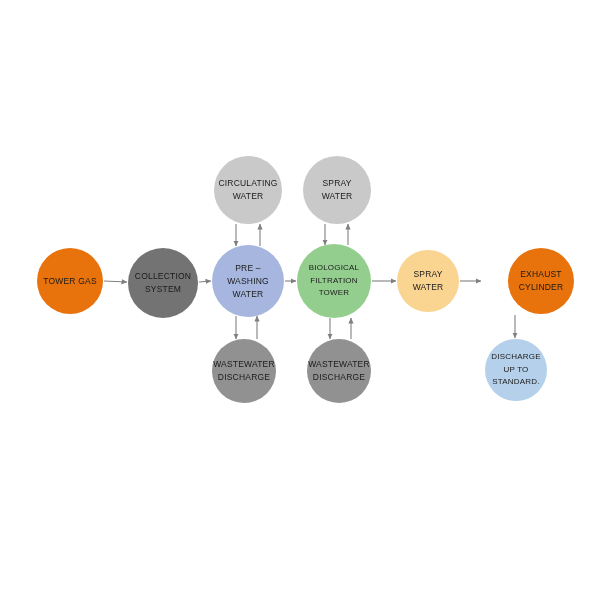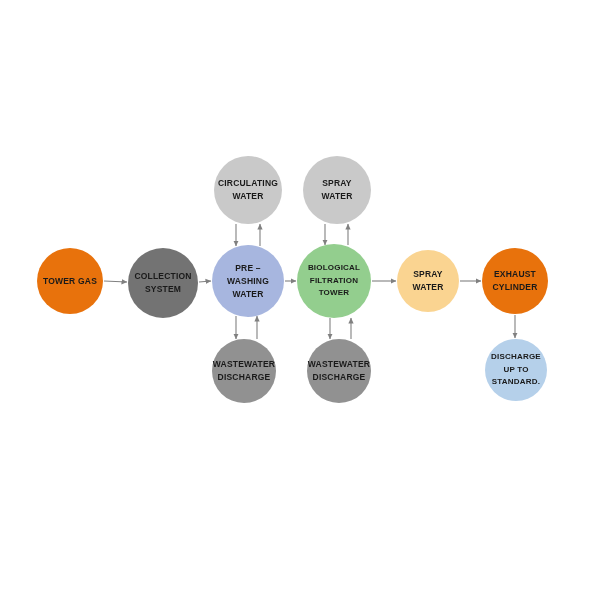--- a/index.html
+++ b/index.html
@@ -37,21 +37,20 @@
     z-index: 2;
   }
   .node-label {
     font-size: 8.5px;
     line-height: 13px;
     letter-spacing: 0.2px;
     color: #1a1a1a;
     padding: 0 4px;
     white-space: pre-line;
     font-family: "Liberation Sans", sans-serif;
-    font-weight: bold;
   }
   .node-label.small {
     font-size: 8px;
     line-height: 12.5px;
   }
 </style>
 </head>
 <body>
 
 <div id="canvas">
@@ -93,21 +92,21 @@
       </div>
       <div class="node" style="left: 297px; top: 244px; width: 74px; height: 74px; background: rgb(147, 206, 142); align-items: center;">
         <span class="node-label small">BIOLOGICAL
 FILTRATION
 TOWER</span>
       </div>
       <div class="node" style="left: 397px; top: 250px; width: 62px; height: 62px; background: rgb(250, 212, 145);">
         <span class="node-label">SPRAY
 WATER</span>
       </div>
-      <div class="node" style="left: 482px; top: 248px; width: 66px; height: 66px; background: rgb(232, 114, 12);">
+      <div class="node" style="left: 508px; top: 248px; width: 66px; height: 66px; background: rgb(232, 114, 12);">
         <span class="node-label">EXHAUST
 CYLINDER</span>
       </div>
       <div class="node" style="left: 214px; top: 156px; width: 68px; height: 68px; background: rgb(201, 201, 201);">
         <span class="node-label">CIRCULATING
 WATER</span>
       </div>
       <div class="node" style="left: 303px; top: 156px; width: 68px; height: 68px; background: rgb(201, 201, 201);">
         <span class="node-label">SPRAY
 WATER</span>

